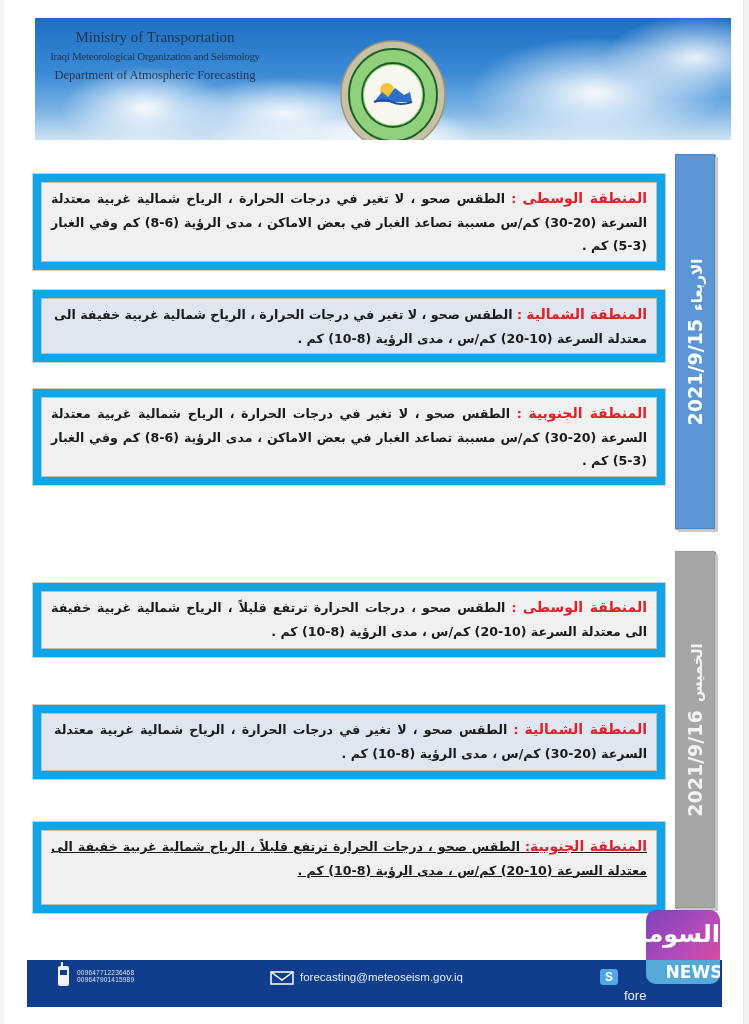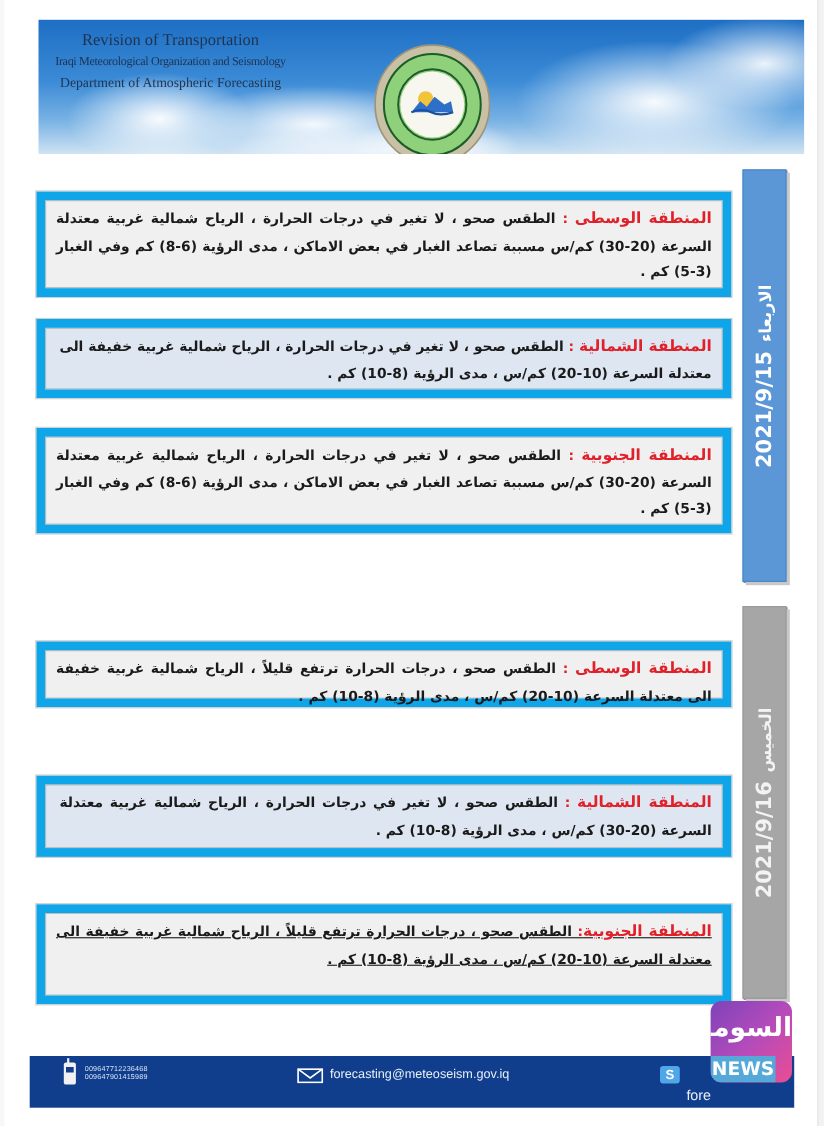--- a/index.html
+++ b/index.html
@@ -80,31 +80,31 @@
     .footer .skype-text { position: absolute; left: 597px; top: 28px; font-size: 13px; color: #e8eef8; }
     .footer .code { position: absolute; left: 10px; top: 30px; font-size: 13px; letter-spacing: 1.6px; word-spacing: 4px; color: #e8eef8; font-family: "DejaVu Sans", sans-serif; white-space: nowrap; }
 
     
     .badge {
       position: absolute; left: 646px; top: 910px; width: 74px; height: 74px; border-radius: 10px;
       background: linear-gradient(135deg, #7d43b8 0%, #b44bbb 50%, #ea4d92 100%);
       overflow: hidden;
     }
     .badge .badge-ar { position: absolute; left: 0; top: 10px; width: 74px; text-align: center; color: #fff; font-weight: bold; font-size: 24px; font-family: "DejaVu Sans", sans-serif; direction: rtl; }
-    .badge .badge-news { position: absolute; left: 0; bottom: 0; width: 59px; height: 24px; background: #55a9d8; color: #fff; font-weight: bold; font-size: 17px; text-align: center; line-height: 24px; font-family: "DejaVu Sans", sans-serif; }
+    .badge .badge-news { position: absolute; left: 0; bottom: 0; width: 96px; height: 24px; background: #55a9d8; color: #fff; font-weight: bold; font-size: 17px; text-align: center; line-height: 24px; font-family: "DejaVu Sans", sans-serif; }
   </style>
 </head>
 <body>
 
 <div class="page-edge-left"></div>
 <div class="page-edge"></div>
 
 <div class="banner">
   <div class="banner-en">
-    <div class="l1">Revision of Transportation</div>
+    <div class="l1">Ministry of Transportation</div>
     <div class="l2">Iraqi Meteorological Organization and Seismology</div>
     <div class="l3">Department of Atmospheric Forecasting</div>
   </div>
 
   <svg class="logo" viewBox="0 0 106 110">
     <ellipse cx="53" cy="55" rx="52" ry="54" fill="#c9c1a6" stroke="#9e947a" stroke-width="1.5"></ellipse>
     <ellipse cx="53" cy="55" rx="45" ry="47" fill="#8fd07a"></ellipse>
     <ellipse cx="53" cy="55" rx="44" ry="46" fill="none" stroke="#1f5a2a" stroke-width="1.8"></ellipse>
     <ellipse cx="53" cy="55" rx="31" ry="32" fill="none" stroke="#1f5a2a" stroke-width="1.8"></ellipse>
     <ellipse cx="53" cy="55" rx="29" ry="30" fill="#f7f6ef"></ellipse>
@@ -132,21 +132,21 @@
 <div class="fc grey" style="top:389px;height:96px;">
   <span class="region">المنطقة الجنوبية</span><span class="colon"> : </span><span>الطقس صحو ، لا تغير في درجات الحرارة ، الرياح شمالية غربية معتدلة السرعة (20-30) كم/س مسببة تصاعد الغبار في بعض الاماكن ، مدى الرؤية (6-8) كم وفي الغبار (3-5) كم .</span>
 </div>
 
 <div class="date-tab grey" style="top:551px;height:357px;">
   <div class="vtext">
     <span>2021/9/16</span><span class="day">الخميس</span>
   </div>
 </div>
 
-<div class="fc grey" style="top:583px;height:60px;">
+<div class="fc grey" style="top:583px;height:74px;">
   <span class="region">المنطقة الوسطى</span><span class="colon"> : </span><span>الطقس صحو ، درجات الحرارة ترتفع قليلاً ، الرياح شمالية غربية خفيفة الى معتدلة السرعة (10-20) كم/س ، مدى الرؤية (8-10) كم .</span>
 </div>
 
 <div class="fc blue" style="top:705px;height:74px;">
   <span class="region">المنطقة الشمالية</span><span class="colon"> : </span><span>الطقس صحو ، لا تغير في درجات الحرارة ، الرياح شمالية غربية معتدلة السرعة (20-30) كم/س ، مدى الرؤية (8-10) كم .</span>
 </div>
 
 <div class="fc grey" style="top:822px;height:91px;text-decoration:underline;">
   <span class="region">المنطقة الجنوبية</span><span class="colon">: </span><span>الطقس صحو ، درجات الحرارة ترتفع قليلاً ، الرياح شمالية غربية خفيفة الى معتدلة السرعة (10-20) كم/س ، مدى الرؤية (8-10) كم .</span>
 </div>

